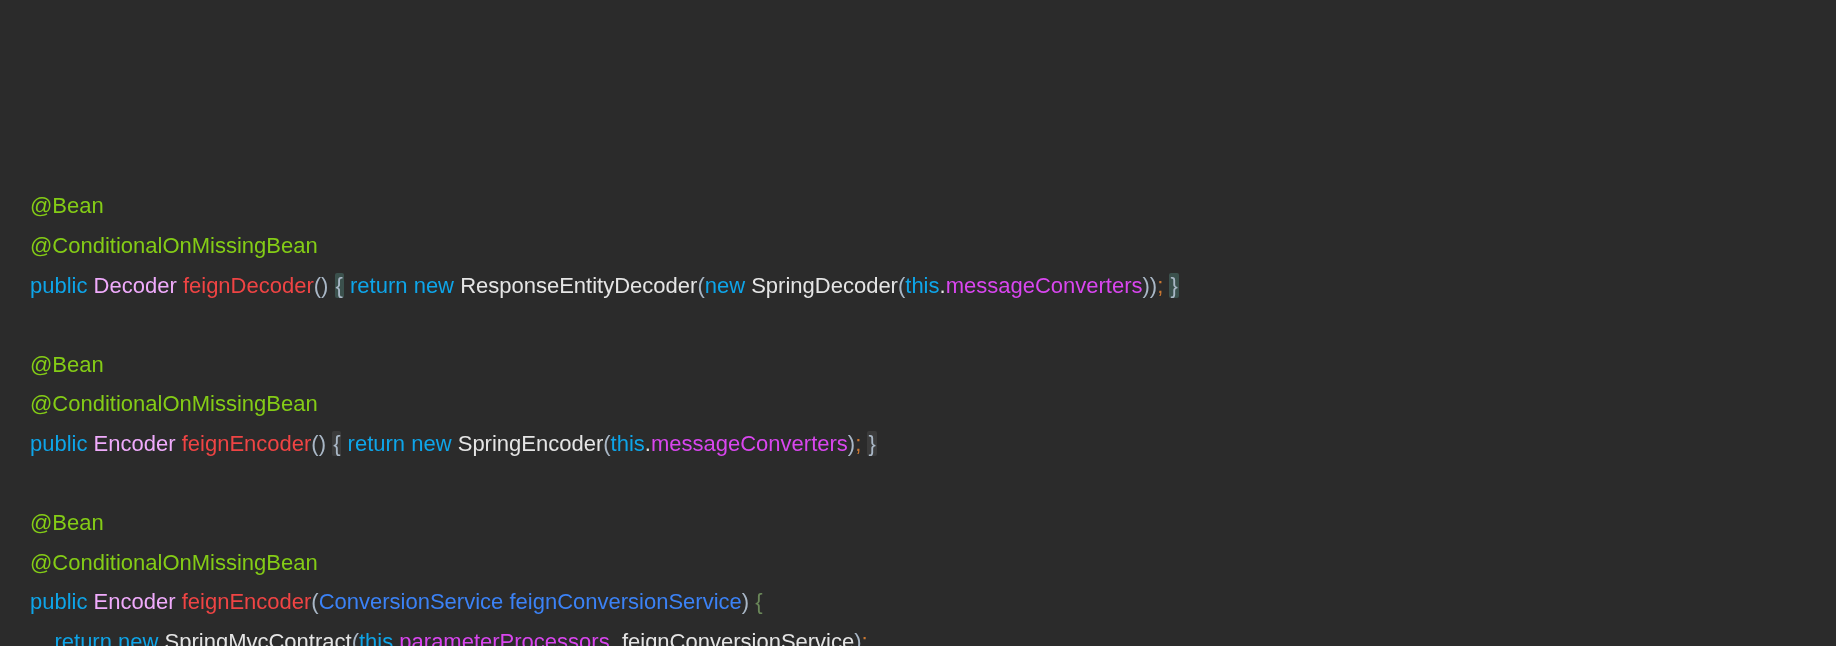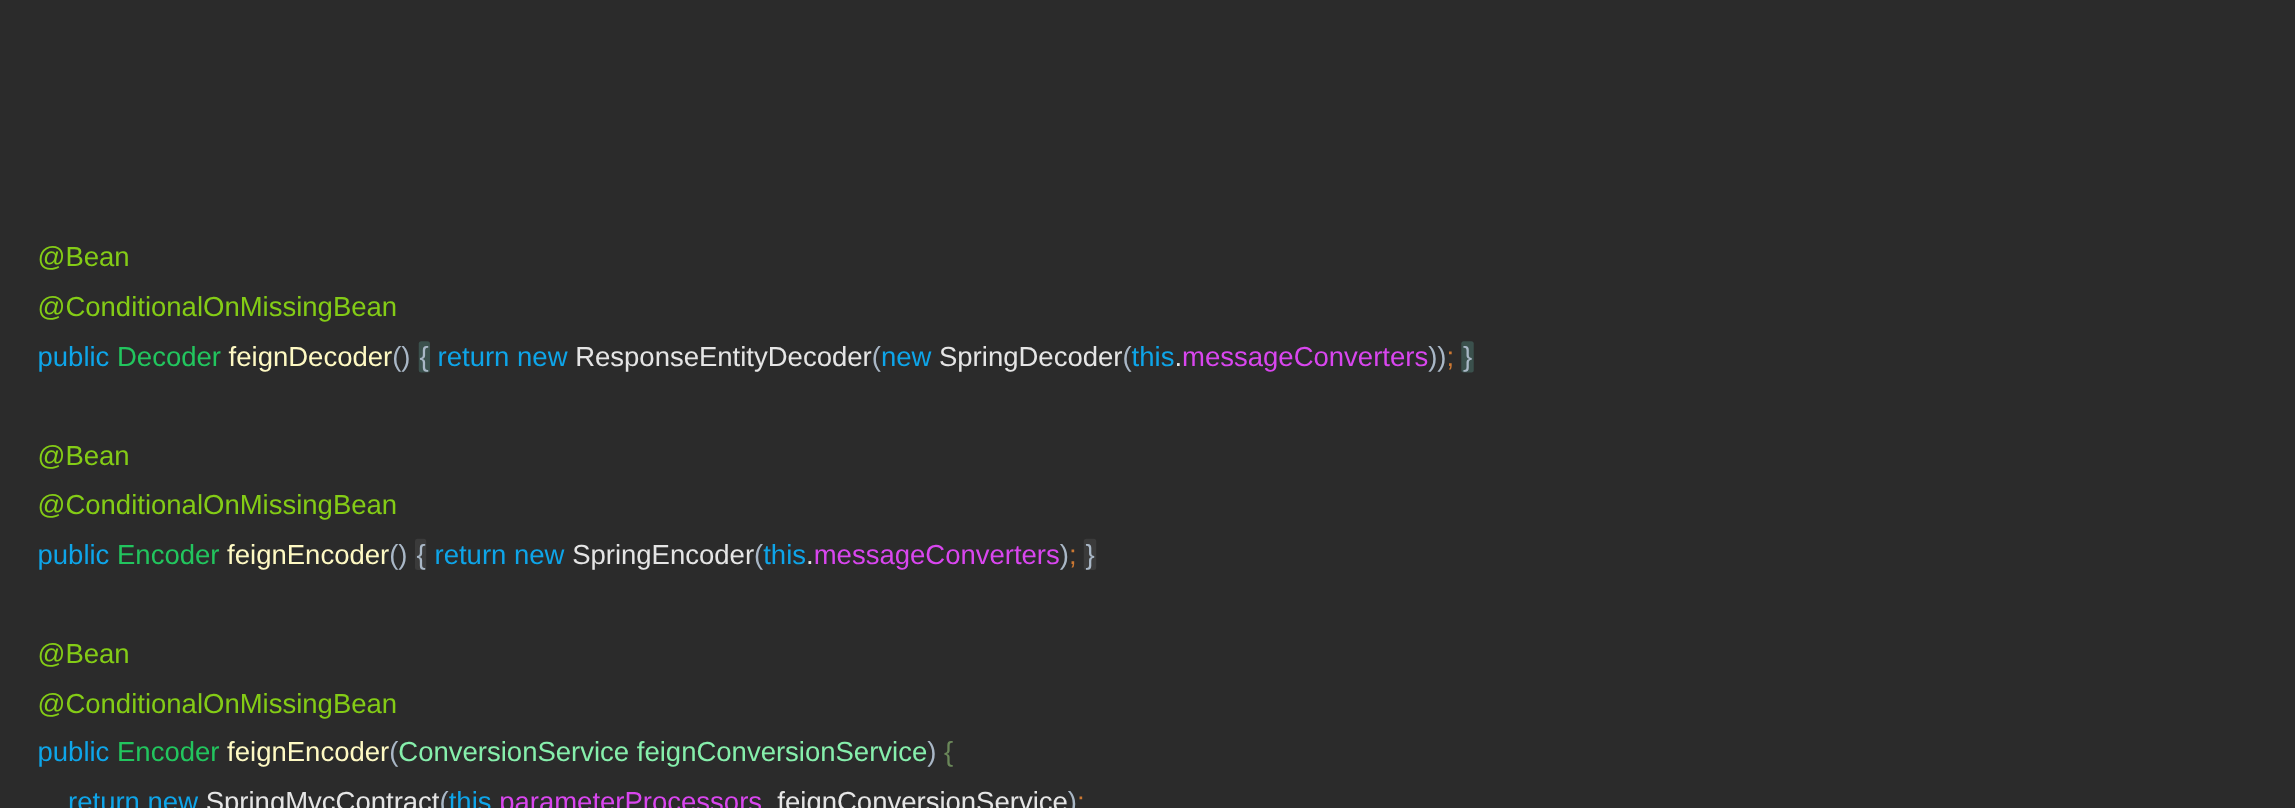--- a/index.html
+++ b/index.html
@@ -8,31 +8,31 @@
     background-color: #2b2b2b;
     font-family: "Comic Sans MS", "Comic Sans", cursive, sans-serif;
     font-size: 22px;
     line-height: 1.8;
     color: #a9b7c6;
     white-space: pre;
     overflow-x: auto;
   }
   .annotation { color: #84cc16; }
   .keyword { color: #0ea5e9; }
-  .type { color: #22c55e; }
-  .method-decl { color: #fef9c3; }
+  .type { color: #f0abfc; }
+  .method-decl { color: #ef4444; }
   .paren { color: #a9b7c6; }
   .brace { color: #a9b7c6; }
   .brace-hl { background-color: #3b514d; border-radius: 2px; padding: 0 1px; }
   .brace-hl2 { background-color: #3b3b3b; border-radius: 2px; padding: 0 1px; }
   .paren-green { color: #6a8759; }
   .identifier { color: #e5e5e5; }
   .field { color: #d946ef; }
   .semicolon { color: #cc7832; }
-  .param { color: #86efac; }
+  .param { color: #3b82f6; }
 </style>
 </head>
 <body>
 
 
 
 <div><span class="annotation">@Bean</span>
 <span class="annotation">@ConditionalOnMissingBean</span>
 <span class="keyword">public</span> <span class="type">Decoder</span> <span class="method-decl">feignDecoder</span><span class="paren">()</span> <span class="brace brace-hl">{</span> <span class="keyword">return</span> <span class="keyword">new</span> <span class="identifier">ResponseEntityDecoder</span><span class="paren">(</span><span class="keyword">new</span> <span class="identifier">SpringDecoder</span><span class="paren">(</span><span class="keyword">this</span><span class="identifier">.</span><span class="field">messageConverters</span><span class="paren">))</span><span class="semicolon">;</span> <span class="brace brace-hl">}</span>
 

